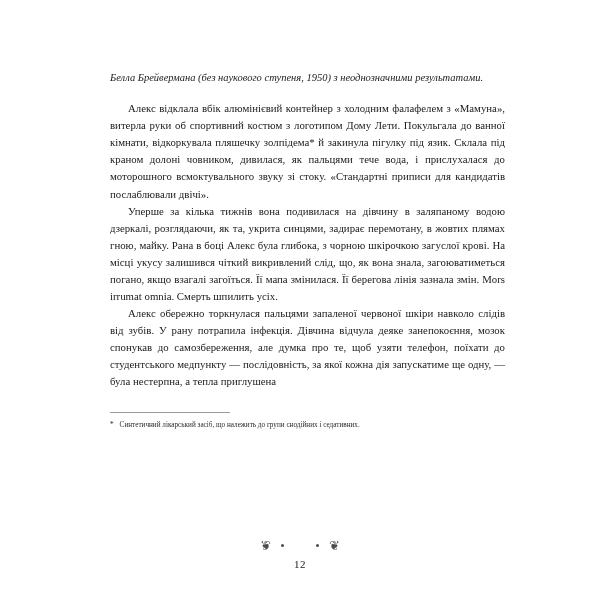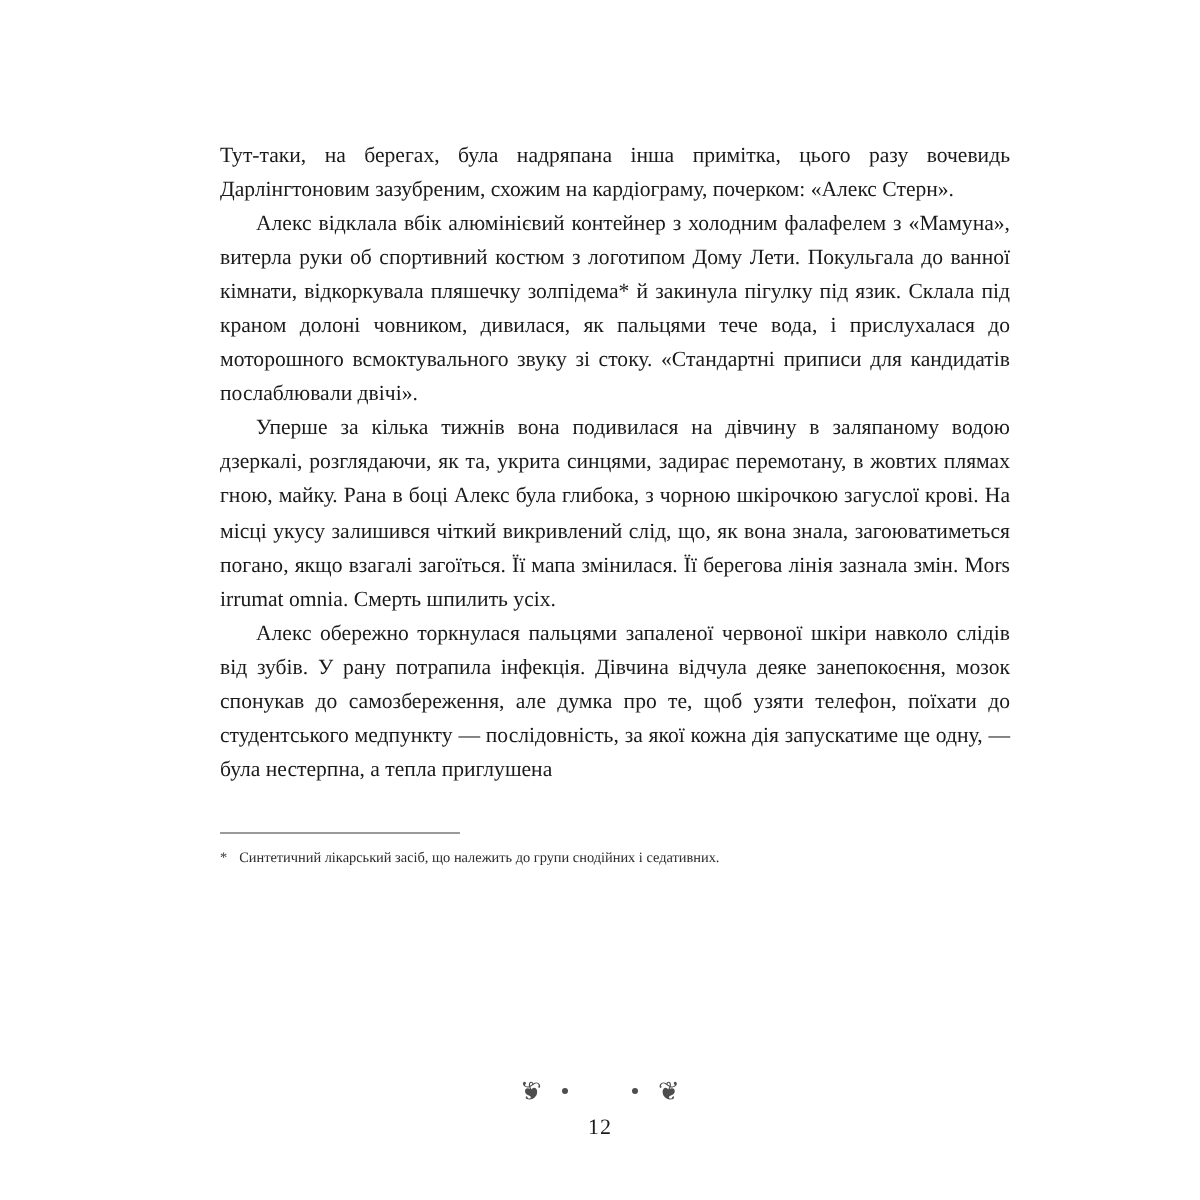--- a/index.html
+++ b/index.html
@@ -91,23 +91,23 @@
     background: #4d4d4d;
     margin: 0 1px;
     vertical-align: middle;
   }
 </style>
 </head>
 <body>
 
 <div class="page">
 
+  <p class="epigraph">Белла Брейвермана (без наукового ступеня, 1950) з неодно­значними результатами.</p>
 
   <div class="body-text">
-    <p class="first">Тут-таки, на берегах, була надряпана інша примітка, цього разу вочевидь Дарлінгтоновим зазубреним, схожим на кардіограму, почерком: «Алекс Стерн».</p>
     <p>Алекс відклала вбік алюмінієвий контейнер з холодним фала­фелем з «Мамуна», витерла руки об спортивний костюм з лого­типом Дому Лети. Покульгала до ванної кімнати, відкоркувала пляшечку золпідема* й закинула пігулку під язик. Склала під краном долоні човником, дивилася, як пальцями тече вода, і при­слухалася до моторошного всмоктувального звуку зі стоку. «Стандартні приписи для кандидатів послаблювали двічі».</p>
     <p>Уперше за кілька тижнів вона подивилася на дівчину в за­ляпаному водою дзеркалі, розглядаючи, як та, укрита синцями, задирає перемотану, в жовтих плямах гною, майку. Рана в боці Алекс була глибока, з чорною шкірочкою загуслої крові. На місці укусу залишився чіткий викривлений слід, що, як вона знала, загоюватиметься погано, якщо взагалі загоїться. Її мапа змінилася. Її берегова лінія зазнала змін. Mors irrumat omnia. Смерть шпилить усіх.</p>
     <p>Алекс обережно торкнулася пальцями запаленої червоної шкіри навколо слідів від зубів. У рану потрапила інфекція. Дів­чина відчула деяке занепокоєння, мозок спонукав до самозбе­реження, але думка про те, щоб узяти телефон, поїхати до студентського медпункту — послідовність, за якої кожна дія запускатиме ще одну, — була нестерпна, а тепла приглушена</p>
   </div>
 
   <div class="footnote-sep"></div>
 
   <div class="footnote">
     <span class="footnote-marker">*</span>
     <span>Синтетичний лікарський засіб, що належить до групи снодійних і седативних.</span>

